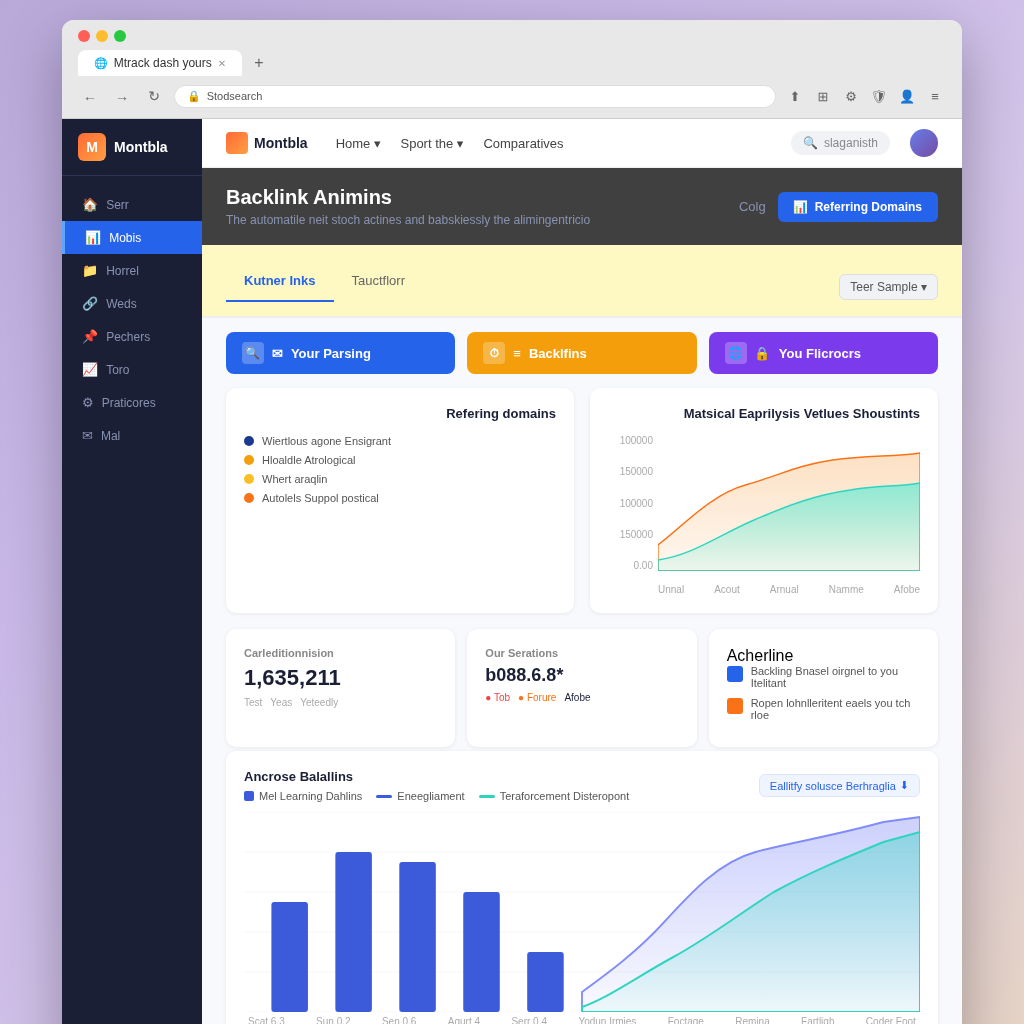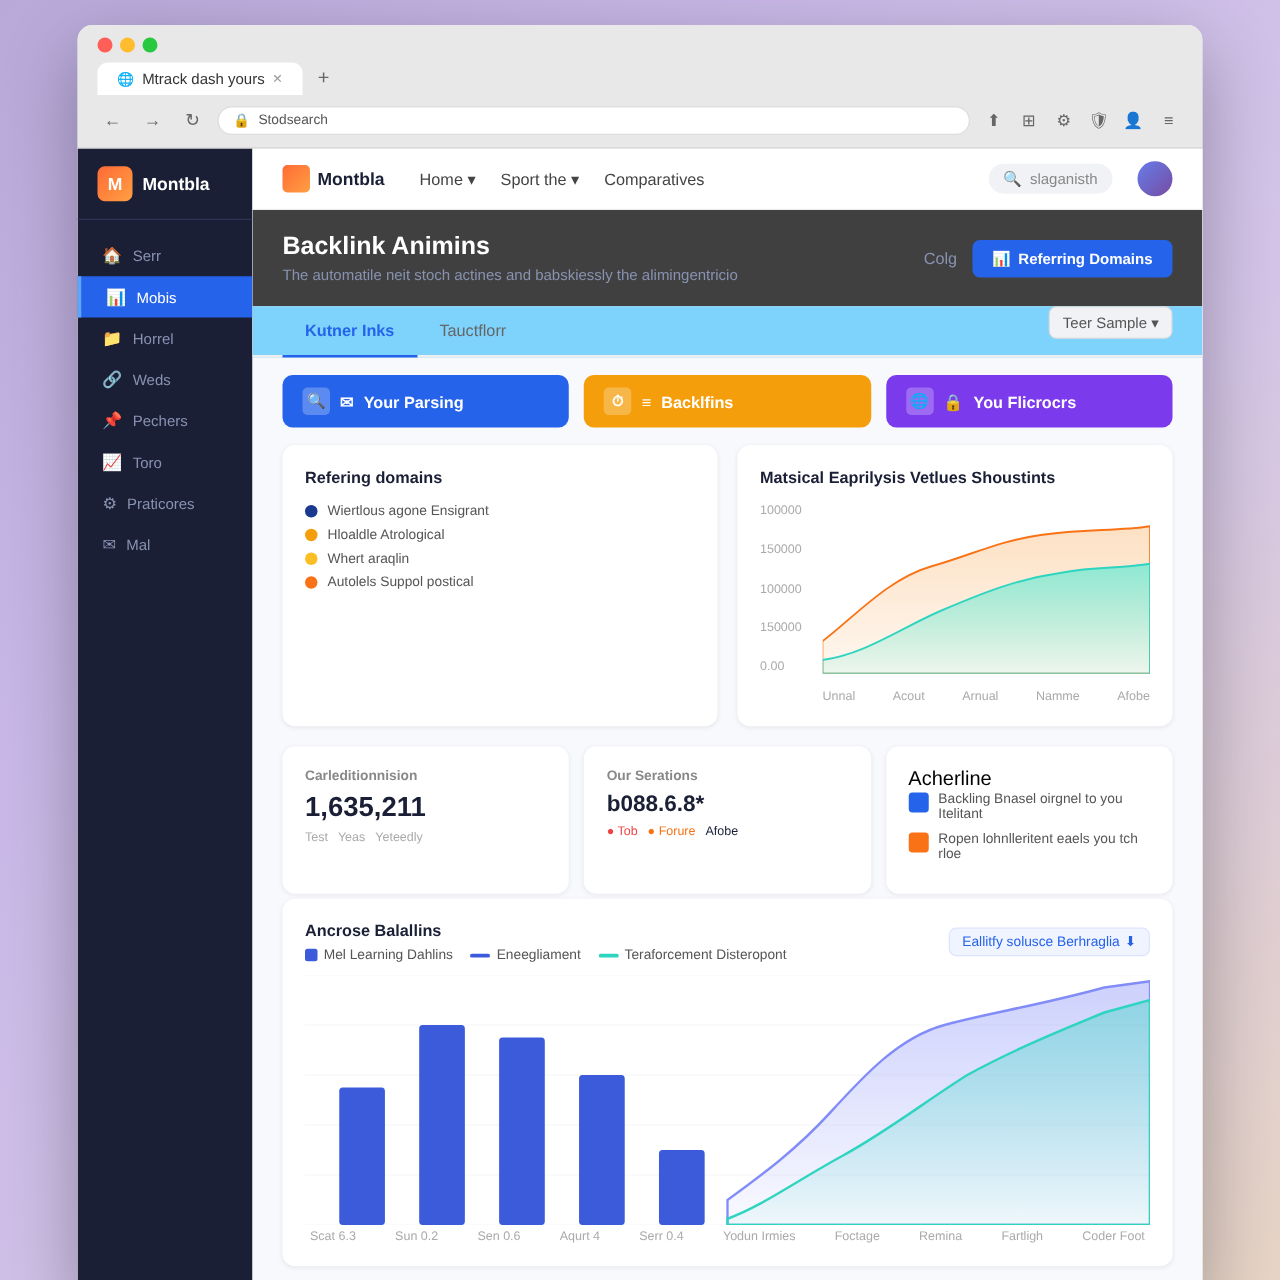--- a/index.html
+++ b/index.html
@@ -202,25 +202,25 @@
       font-size: 12px;
       font-weight: 600;
       cursor: pointer;
       display: flex;
       align-items: center;
       gap: 6px;
     }
 
     
     .tabs-bar {
-      background: #7dd3fc;
-      padding: 0 24px;
+      background: #fef9c3;
+      padding: 16px 24px;
       border-bottom: 2px solid #eee;
       display: flex;
-      align-items: flex-start;
+      align-items: flex-end;
       justify-content: space-between;
     }
     .tabs { display: flex; gap: 0; }
     .tab {
       padding: 12px 18px;
       font-size: 13px;
       color: #666;
       cursor: pointer;
       border-bottom: 2px solid transparent;
       margin-bottom: -2px;
@@ -274,20 +274,21 @@
     }
 
     
     .content-area { padding: 0 24px 24px; }
 
     .grid-2 {
       display: grid;
       grid-template-columns: 1fr 1fr;
       gap: 16px;
       margin-bottom: 16px;
+      text-align: right;
     }
     .grid-4 {
       display: grid;
       grid-template-columns: repeat(3, 1fr);
       gap: 12px;
       margin-bottom: 4px;
     }
 
     .card {
       background: #fff;

